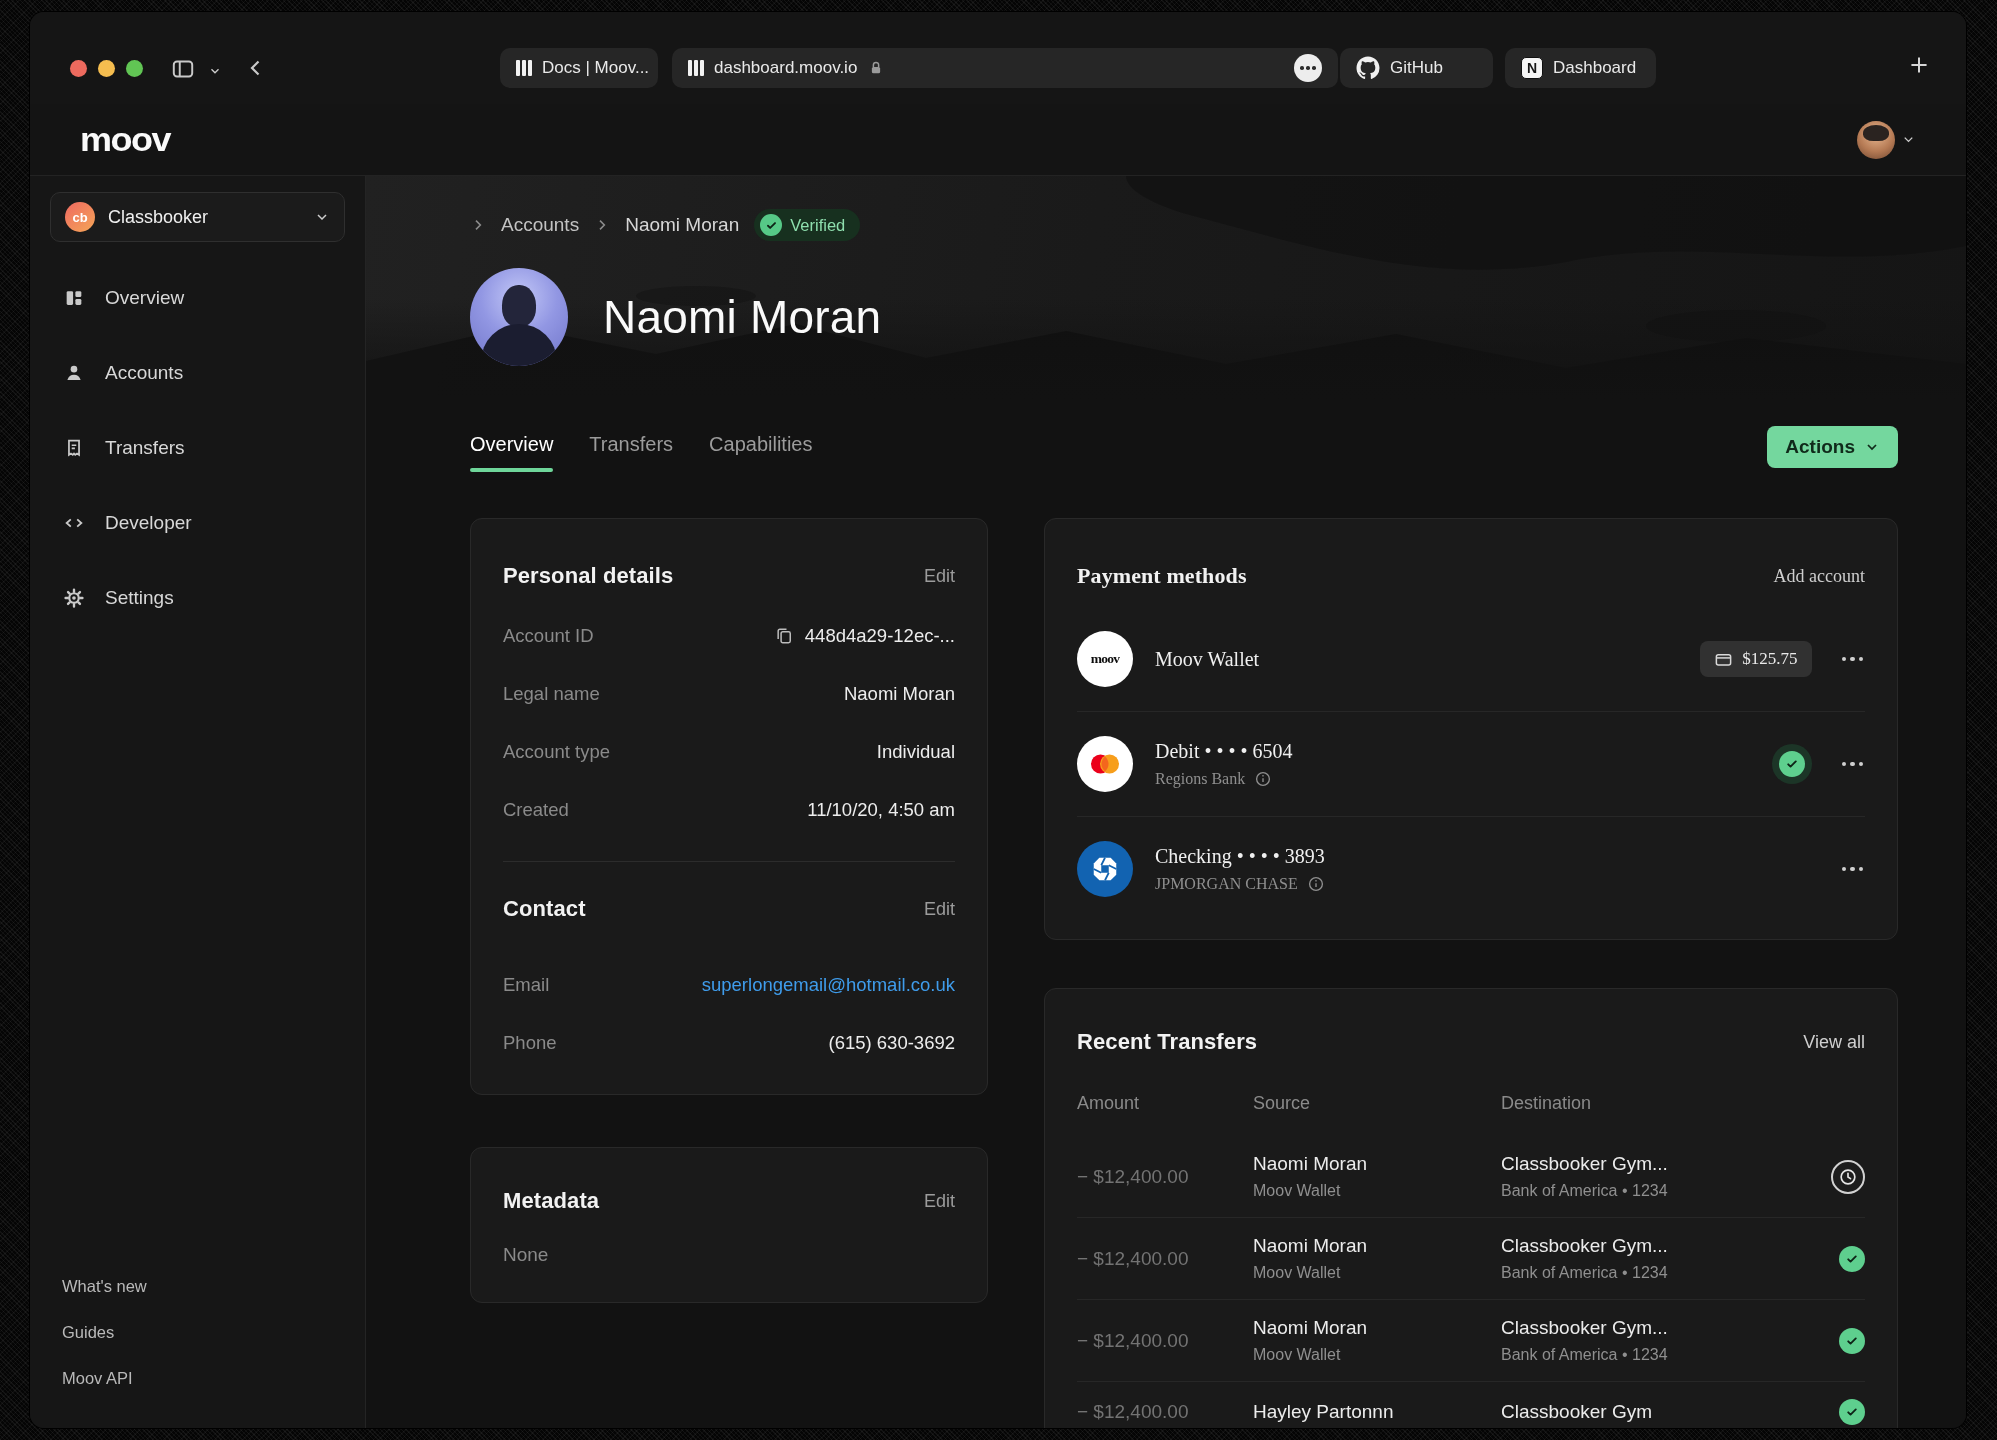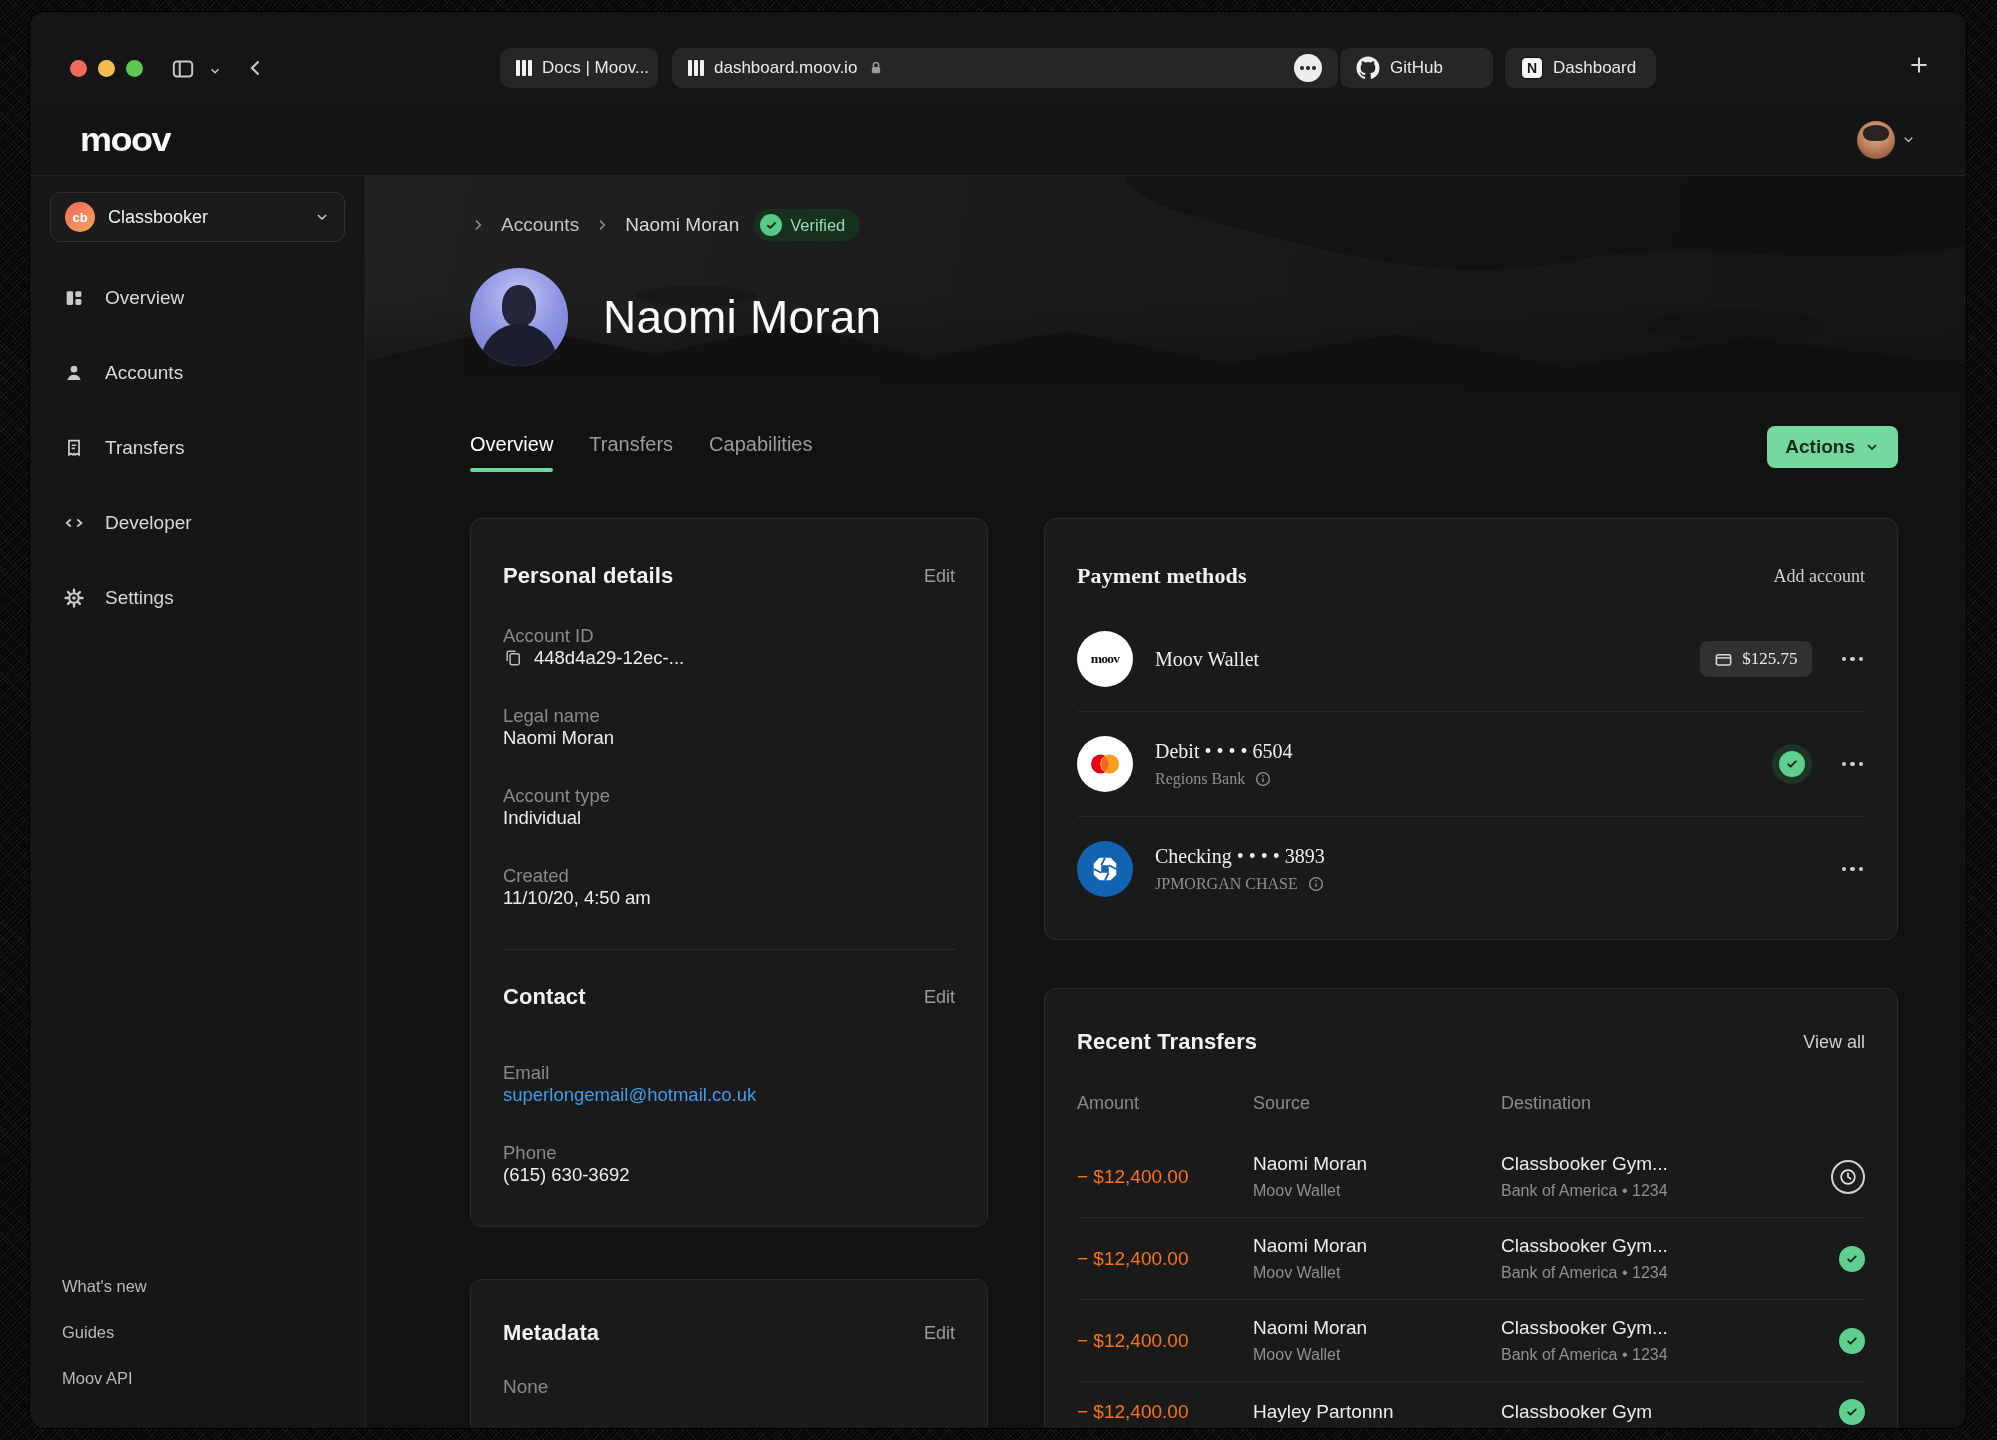--- a/index.html
+++ b/index.html
@@ -88,21 +88,21 @@
                  display:flex; align-items:center; gap:9px; cursor:pointer; }
   
   .content { position:absolute; top:342px; left:104px; right:68px; display:flex; gap:56px; align-items:flex-start; }
   .col-left { width:518px; flex:none; }
   .col-right { flex:1; }
   .card { background:#1a1a1a; border:1px solid #292929; border-radius:12px; }
   .card-pad { padding:44px 32px 40px; }
   .card-head { display:flex; justify-content:space-between; align-items:center; }
   .card-title { font-size:22px; font-weight:600; color:#f2f2f2; letter-spacing:.1px; }
   .edit-link { font-size:18px; color:#9c9c9c; cursor:pointer; }
-  .kv { display:flex; justify-content:space-between; align-items:flex-start; font-size:18.5px; margin-top:36px;flex-direction:column; }
+  .kv { display:flex; justify-content:space-between; align-items:flex-start; font-size:18.5px; margin-top:36px; }
   .kv:first-of-type { margin-top:44px; }
   .kv .k { color:#8a8a8a; }
   .kv .v { color:#ededed; display:flex; align-items:center; gap:11px; text-align:right; }
   .kv .v.link { color:#3f9ceb; }
   .hr { border-top:1px solid #2c2c2c; margin-top:40px; }
   .sub-head { margin-top:34px; }
   .addr-lines { text-align:right; color:#ededed; line-height:1.45; }
   .metadata-card { margin-top:52px; padding:40px 32px 36px; }
   .meta-none { margin-top:30px; font-size:19px; color:#8a8a8a; }
   
@@ -123,21 +123,21 @@
   .verified-ring { width:40px; height:40px; border-radius:50%; background:#1c3527; display:flex; align-items:center; justify-content:center; }
   .green-check { width:26px; height:26px; border-radius:50%; background:#5ecf8e; display:flex; align-items:center; justify-content:center; }
   
   .tr-card { margin-top:48px; padding:40px 32px 0; }
   .tr-cols { display:flex; margin-top:38px; font-size:18px; color:#8a8a8a; padding-bottom:22px; }
   .tc-amount { width:176px; flex:none; }
   .tc-source { width:248px; flex:none; }
   .tc-dest { flex:1; }
   .tc-status { width:44px; flex:none; }
   .tr-row { display:flex; align-items:center; padding:17px 0; border-top:1px solid #272727; }
-  .tr-amount { width:176px; flex:none; font-size:19px; color:#f97316; }
+  .tr-amount { width:176px; flex:none; font-size:19px; color:#737373; }
   .tr-cell { display:flex; flex-direction:column; }
   .tr-cell.src { width:248px; flex:none; }
   .tr-cell.dst { flex:1; }
   .tr-name { font-size:19px; color:#ececec; }
   .tr-sub { font-size:16px; color:#8f8f8f; margin-top:7px; }
   .tr-status { width:44px; flex:none; display:flex; justify-content:flex-end; }
   .clock-badge { width:34px; height:34px; border-radius:50%; border:2px solid #d2d2d2; background:#1d1d1d;
                  display:flex; align-items:center; justify-content:center; color:#e6e6e6; }
 </style>
 </head>

